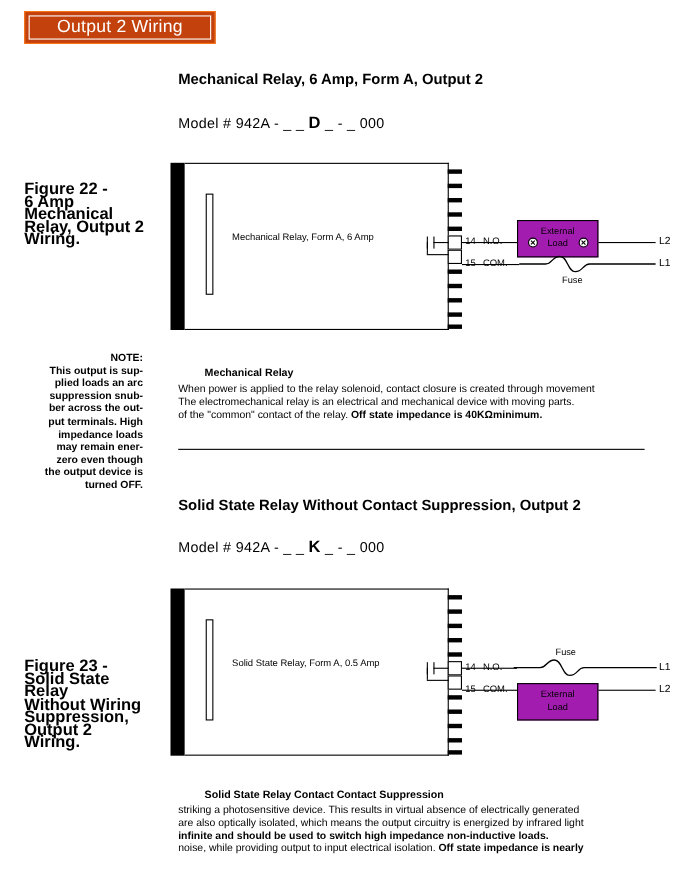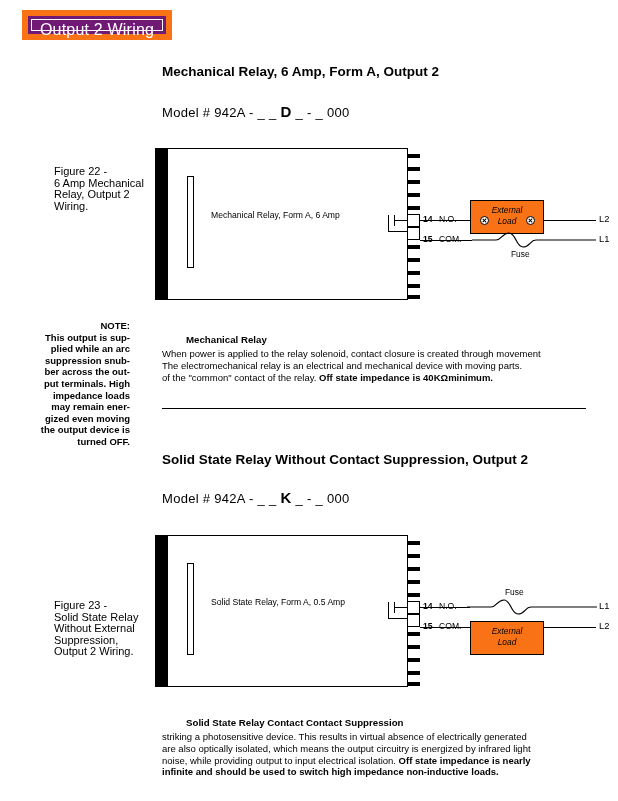--- a/index.html
+++ b/index.html
@@ -12,23 +12,23 @@
     position: relative;
     font-family: "Liberation Sans", sans-serif;
     color: #000;
     overflow: hidden;
   }
 
   
   .page-banner {
     position: absolute;
     left: 22px; top: 10px;
-    width: 150px; height: 30px;
-    background: #701a75;
-    border: 6px solid #f97316;
+    width: 174px; height: 30px;
+    background: #c2410c;
+    border: 1px solid #f97316;
   }
   .page-banner .inner {
     position: absolute;
     left: 3px; top: 3px; right: 3px; bottom: 3px;
     border: 1px solid #ffffff;
   }
   .page-banner .title {
     position: absolute;
     left: 0; right: 0; top: 5px;
     text-align: center;
@@ -45,25 +45,24 @@
   }
   .model {
     font-size: 13px;
     letter-spacing: .3px;
   }
   .model .big {
     font-size: 15px;
     font-weight: bold;
   }
   .fig-caption {
-    font-size: 11px;
-    font-weight: normal;
+    font-size: 15px;
+    font-weight: bold;
     line-height: 11.5px;
     width: 112px;
-    margin-left: 32px;
   }
   .note-block {
     font-size: 9.5px;
     font-weight: bold;
     line-height: 11.6px;
     width: 108px;
     text-align: right;
   }
   .body-head {
     font-size: 9.7px;
@@ -128,43 +127,42 @@
   .wire {
     position: absolute;
     background: #000;
   }
   .wire-h { height: 1.3px; }
   .wire-v { width: 1.3px; }
 
   .term-num {
     position: absolute;
     font-size: 8.6px;
-    font-weight: bold;
+    font-weight: normal;
   }
   .term-txt {
     position: absolute;
     font-size: 8.6px;
   }
   .lead-lbl {
     position: absolute;
     font-size: 9.4px;
   }
   .fuse-lbl {
     position: absolute;
     font-size: 8.4px;
   }
   .load-box {
     position: absolute;
     border: 1.2px solid #000;
-    background: #f97316;
+    background: #a21caf;
     font-size: 8.4px;
     text-align: center;
     line-height: 10.5px;
     padding-top: 4px;
-    font-style: italic;
   }
   .screw {
     position: absolute;
     width: 9px; height: 9px;
     border: 1.1px solid #000;
     border-radius: 50%;
     background: #fff;
   }
   .screw::before, .screw::after {
     content: "";
@@ -270,27 +268,27 @@
   <svg class="abs" style="left:317px; top:84px;" width="124" height="18">
     <path d="M0,8 L24,8 C30,8 30,1 37,1 C44,1 44,15 51,15 C58,15 58,8 64,8 L124,8" fill="none" stroke="#000" stroke-width="1.2"></path>
   </svg>
   <div class="fuse-lbl" style="left:356px; top:101px;">Fuse</div>
   <div class="lead-lbl" style="left:444px; top:85px;">L1</div>
 </div>
 
 <div class="abs note-block" style="left:22px; top:320px;">
   <div>NOTE:</div>
   <div>This output is sup-</div>
-  <div>plied while an arc</div>
+  <div>plied loads an arc</div>
   <div>suppression snub-</div>
   <div>ber across the out-</div>
   <div>put terminals.  High</div>
   <div>impedance loads</div>
   <div>may remain ener-</div>
-  <div>gized even moving</div>
+  <div>zero even though</div>
   <div>the output device is</div>
   <div>turned OFF.</div>
 </div>
 
 <div class="abs body-head" style="left:162px; top:334px;">Mechanical Relay</div>
 <div class="abs body-text" style="left:162px; top:348px; width:430px;">
   <div>When power is applied to the relay solenoid, contact closure is created through movement</div>
   <div>The electromechanical relay is an electrical and mechanical device with moving parts.</div>
   <div>
     <span>of the "common" contact of the relay.</span>
@@ -304,21 +302,21 @@
 
 <div class="abs model" style="left:162px; top:489px;">
   <span>Model #  942A - _  _</span>
   <span class="big">K</span>
   <span>_  -  _ 000</span>
 </div>
 
 <div class="abs fig-caption" style="left:22px; top:600px;">
   <div>Figure 23 -</div>
   <div> Solid  State Relay</div>
-  <div>Without External</div>
+  <div>Without Wiring</div>
   <div>Suppression,</div>
   <div>Output 2  Wiring.</div>
 </div>
 
 <div class="diagram" style="left:155px; top:535px; width:440px; height:160px;">
 
   <div class="dev-left-bar"></div>
   <div class="dev-body"></div>
   <div class="dev-slot"></div>
   <div class="dev-label">Solid State Relay, Form A, 0.5 Amp</div>
@@ -365,19 +363,19 @@
   </div>
   <div class="wire wire-h" style="left:389px; top:92px; width:52px;"></div>
   <div class="lead-lbl" style="left:444px; top:85px;">L2</div>
 </div>
 
 <div class="abs body-head" style="left:162px; top:717px;">Solid State Relay Contact Contact Suppression</div>
 <div class="abs body-text" style="left:162px; top:731px; width:430px;">
   <div>striking a photosensitive device.  This results in virtual absence of electrically generated</div>
   <div>are also optically isolated, which means the output circuitry is energized by infrared light</div>
   <div>
+    <b><span>infinite and should be used to switch high impedance non-inductive loads.</span></b>
+  </div>
+  <div>
     <span>noise, while providing output to input electrical isolation.</span>
     <b><span>Off state impedance is nearly</span></b>
   </div>
-  <div>
-    <b><span>infinite and should be used to switch high impedance non-inductive loads.</span></b>
-  </div>
 </div>
 
 </body></html>

